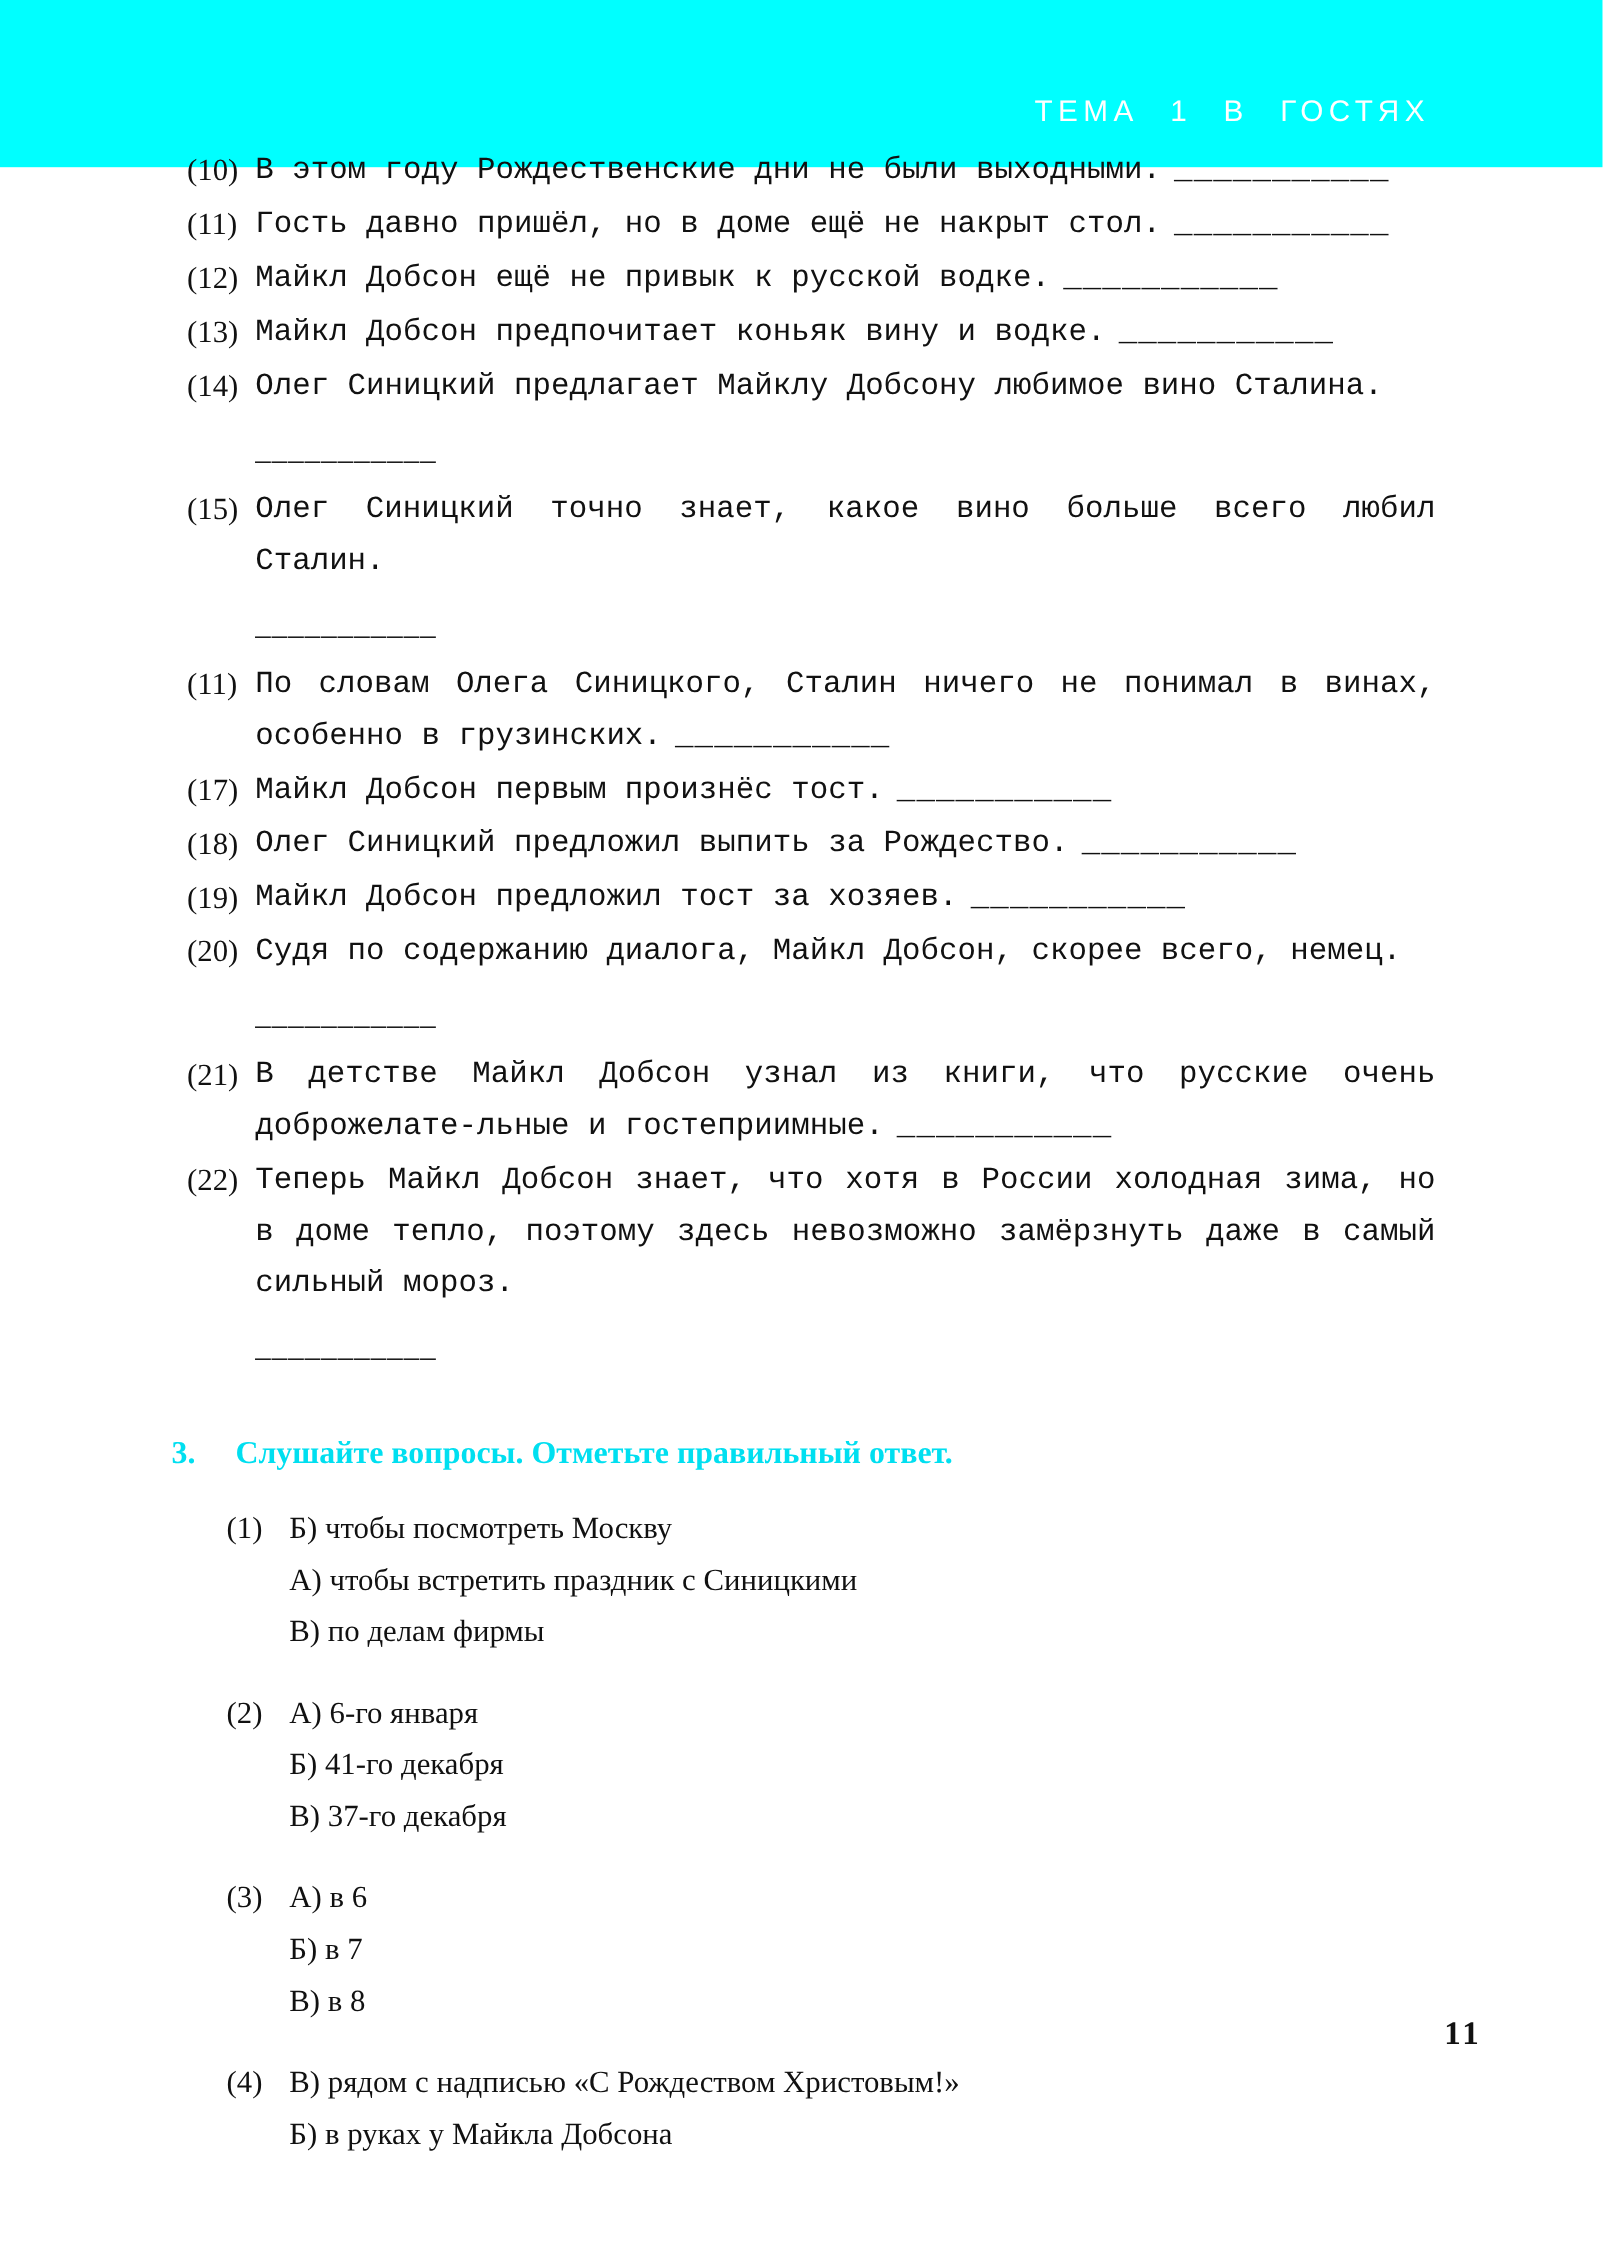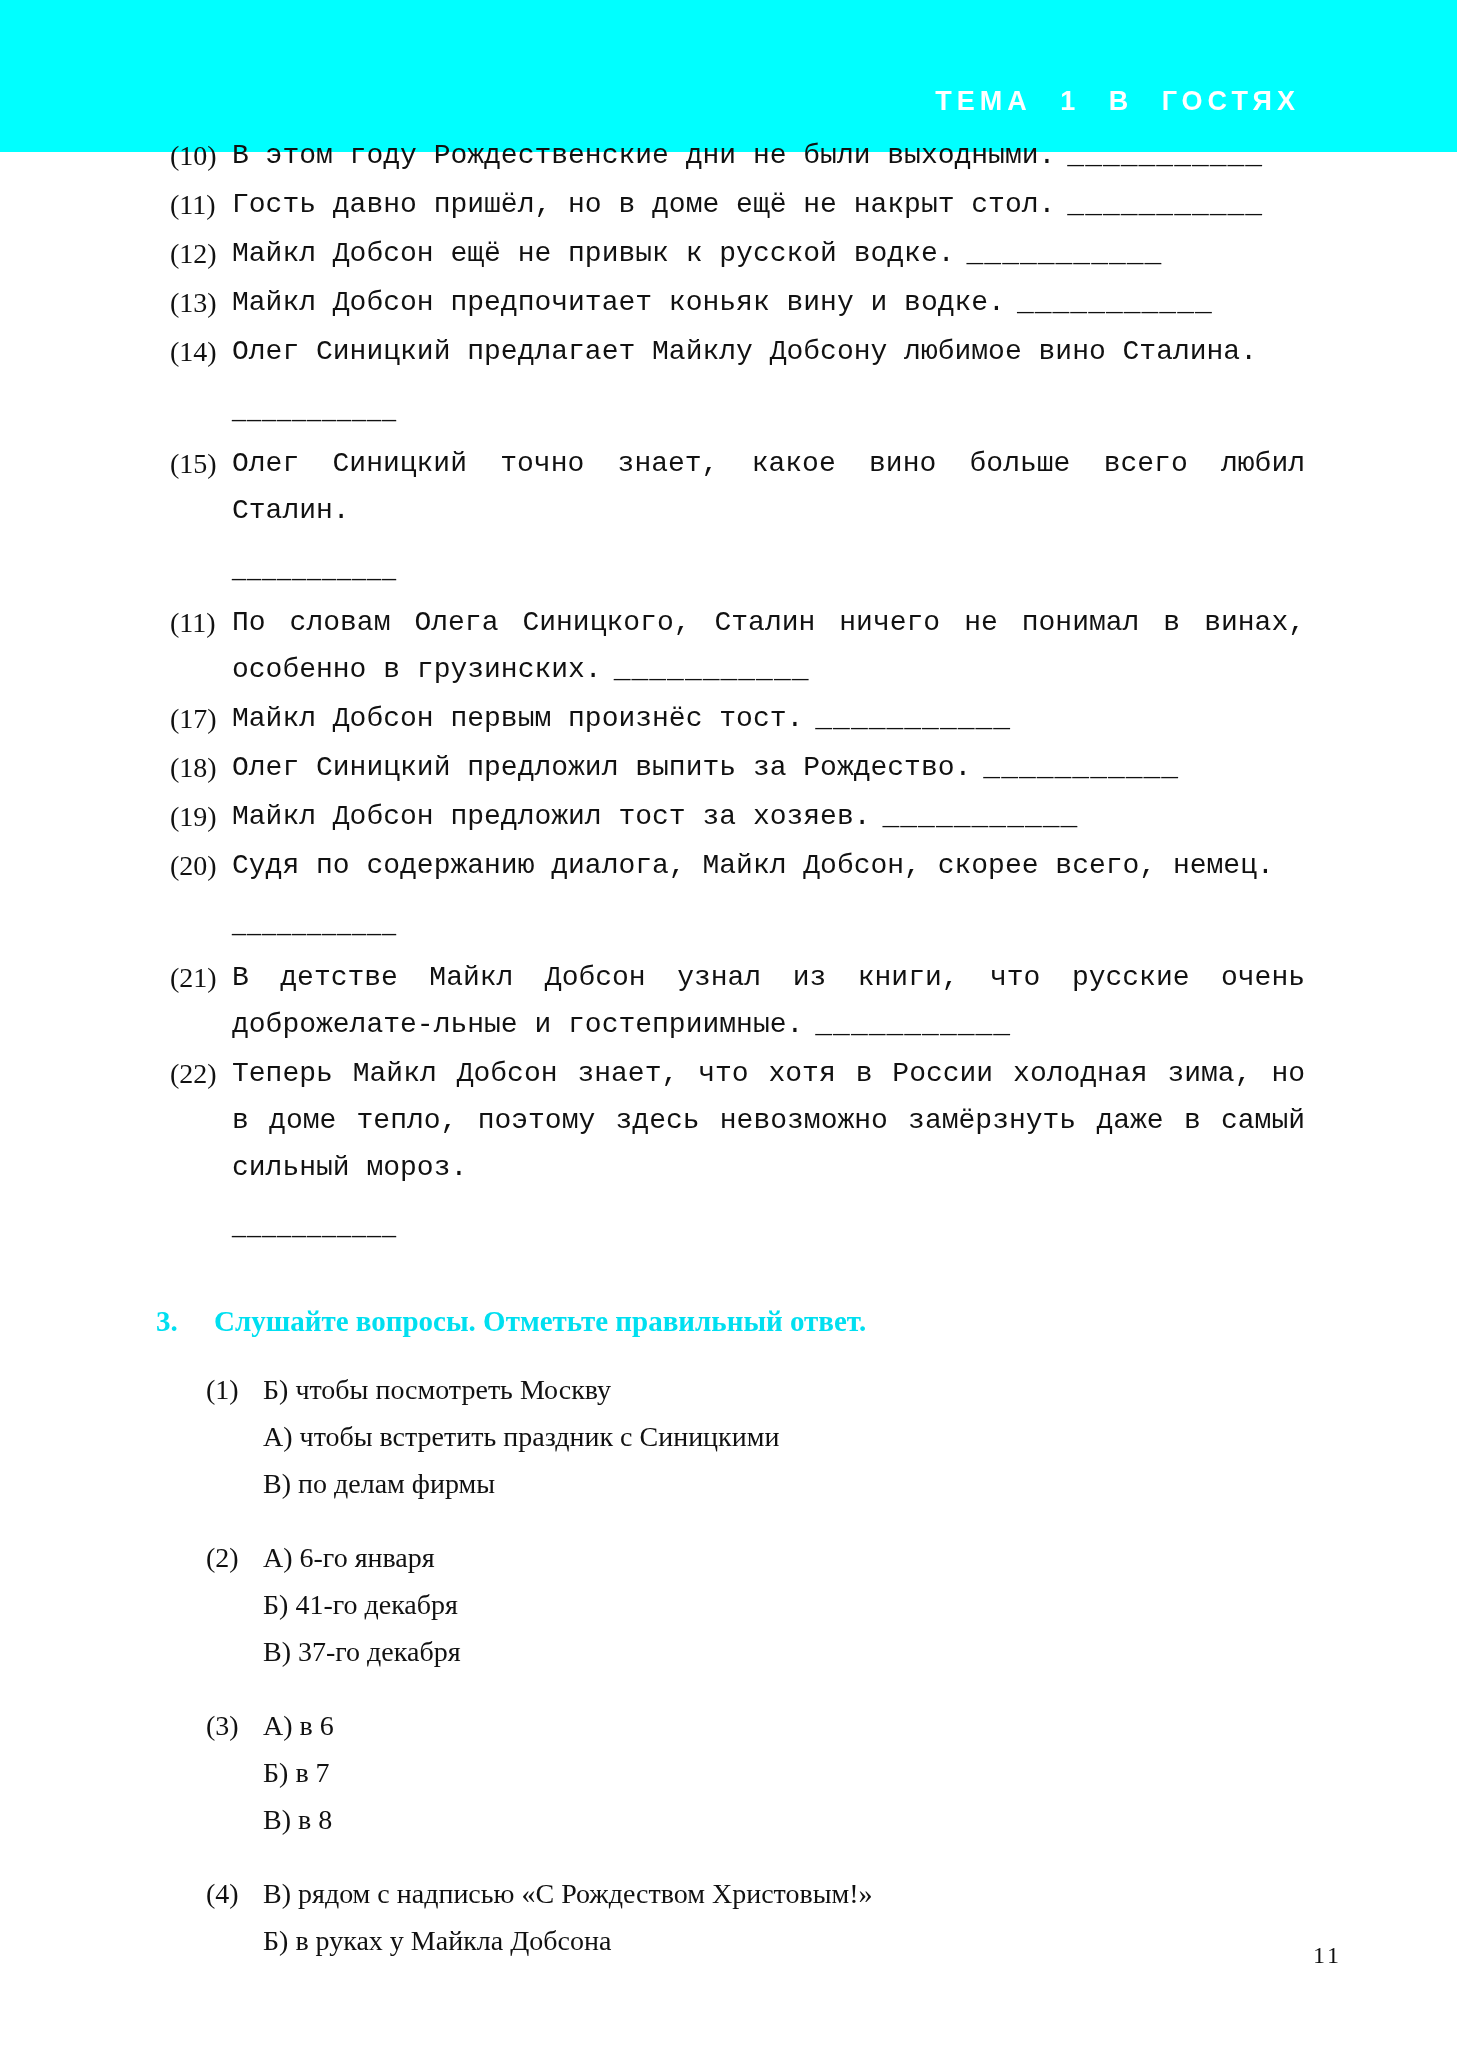--- a/index.html
+++ b/index.html
@@ -21,21 +21,21 @@
     height: 152px;
     background: #00ffff;
   }
   .header-title {
     position: absolute;
     top: 86px;
     right: 157px;
     color: #ffffff;
     font-family: "Liberation Sans", sans-serif;
     font-size: 27px;
-    font-weight: 700;
+    font-weight: 400;
     letter-spacing: 5px;
     word-spacing: 16px;
     white-space: nowrap;
   }
 
   
   .content {
     position: absolute;
     top: 132px;
     left: 170px;
@@ -91,23 +91,23 @@
   .q p.opt {
     margin: 0;
     font-size: 28px;
     line-height: 47px;
   }
 
   
   .page-number {
     position: absolute;
     left: 1313px;
-    top: 1942px;
-    font-weight: normal;
-    font-size: 24px;
+    top: 1832px;
+    font-weight: bold;
+    font-size: 30px;
     letter-spacing: 3px;
   }
 </style>
 </head>
 <body>
 
 <div class="header-band"></div>
 <div class="header-title">ТЕМА 1 В ГОСТЯХ</div>
 
 <div class="content">

